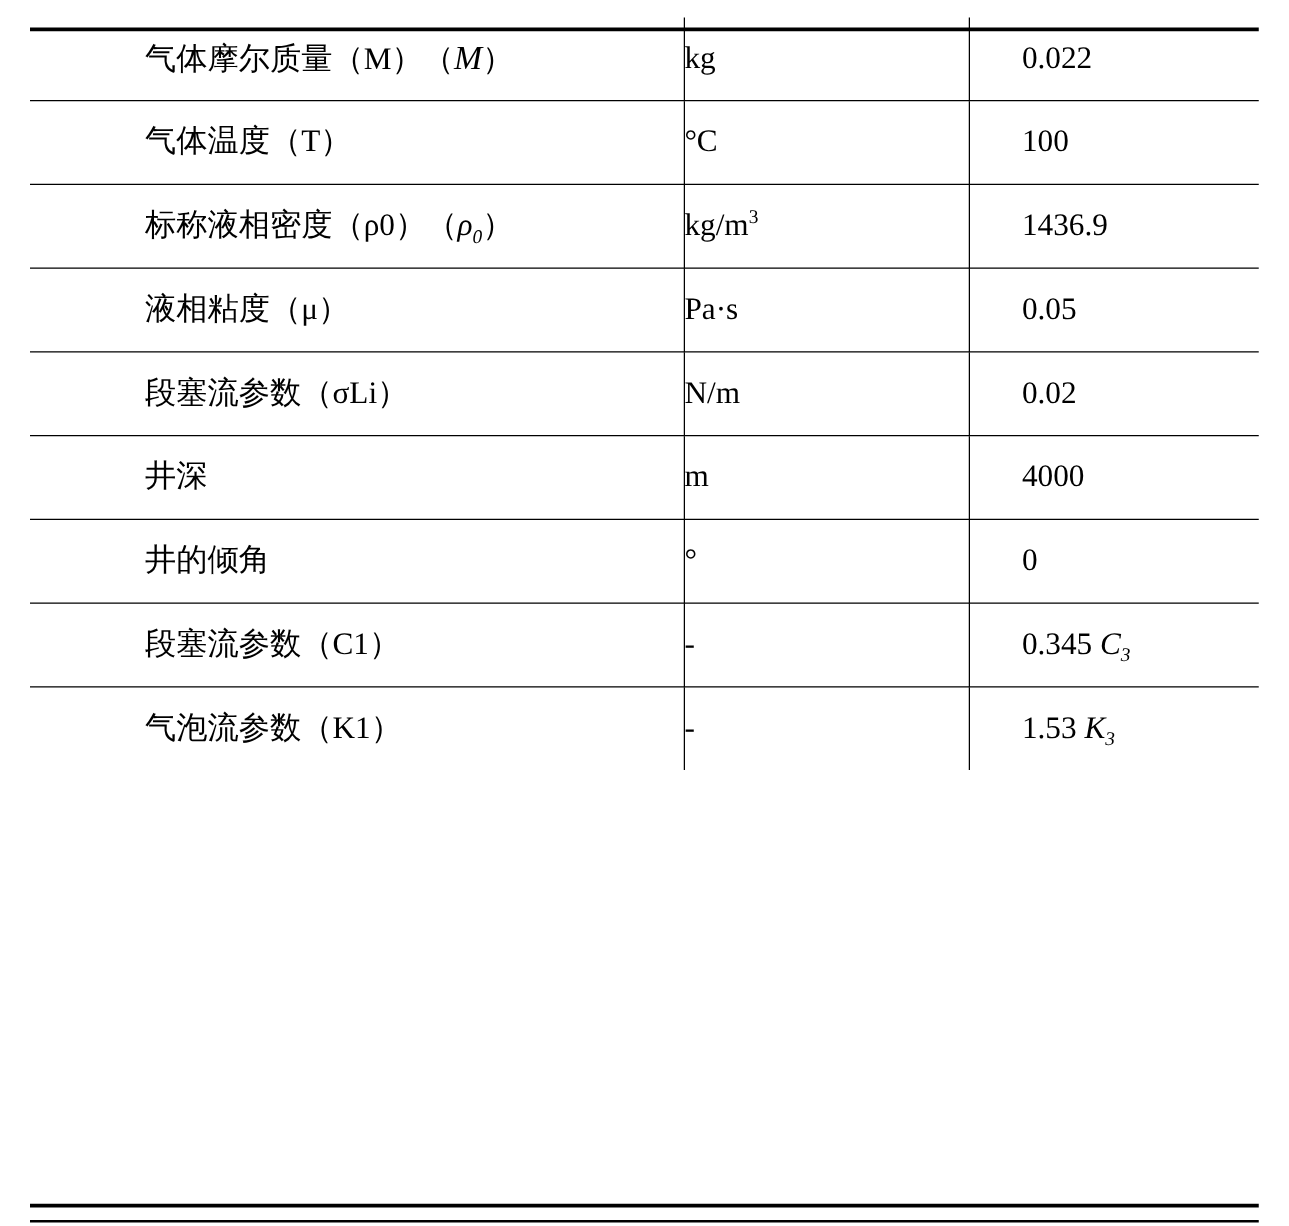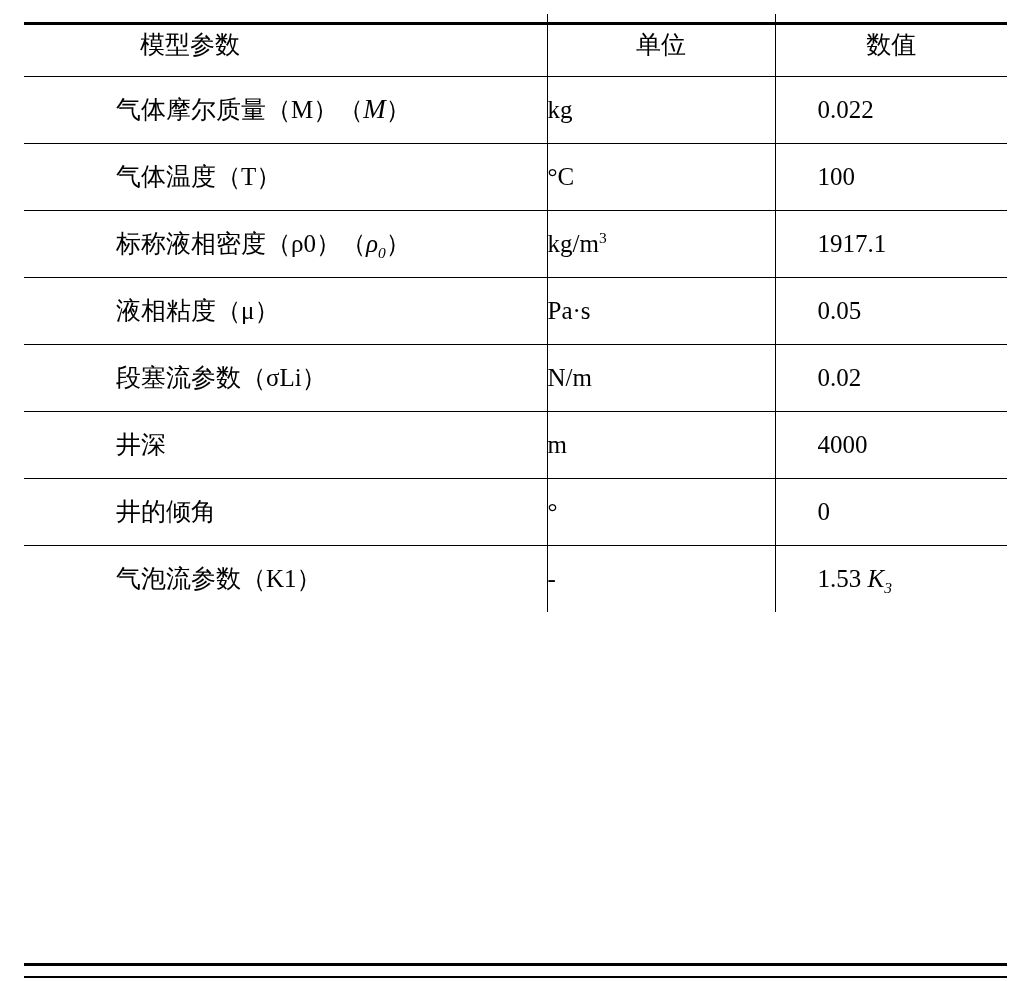--- a/index.html
+++ b/index.html
@@ -94,42 +94,37 @@
 
   <div class="rule-top"></div>
 
   <table class="param-table">
     <colgroup>
       <col class="c-name">
         <col class="c-unit">
         <col class="c-value">
     </colgroup>
     <tbody>
-      <tr class="head">
-        <td class="col-name">模型参数</td>
-        <td class="col-unit">单位</td>
-        <td class="col-value">数值</td>
-      </tr>
 
       <tr>
         <td class="col-name"><span>气体摩尔质量（M）（</span><span class="mathbig">M</span><span>）</span></td>
         <td class="col-unit"><span>kg</span></td>
         <td class="col-value"><span>0.022</span></td>
       </tr>
 
       <tr>
         <td class="col-name"><span>气体温度（T）</span></td>
         <td class="col-unit"><span>°C</span></td>
         <td class="col-value"><span>100</span></td>
       </tr>
 
       <tr>
         <td class="col-name"><span>标称液相密度（ρ0）（</span><span class="ital"><i>ρ</i><sub>0</sub></span><span>）</span></td>
         <td class="col-unit"><span>kg/m</span><sup>3</sup></td>
-        <td class="col-value"><span>1917.1</span></td>
+        <td class="col-value"><span>1436.9</span></td>
       </tr>
 
       <tr>
         <td class="col-name"><span>液相粘度（μ）</span></td>
         <td class="col-unit"><span>Pa·s</span></td>
         <td class="col-value"><span>0.05</span></td>
       </tr>
 
 
       <tr>
@@ -146,20 +141,25 @@
 
 
 
       <tr>
         <td class="col-name"><span>井的倾角</span></td>
         <td class="col-unit"><span>°</span></td>
         <td class="col-value"><span>0</span></td>
       </tr>
 
 
+      <tr>
+        <td class="col-name"><span>段塞流参数（C1）</span></td>
+        <td class="col-unit"><span>-</span></td>
+        <td class="col-value"><span>0.345 </span><span class="ital"><i>C</i><sub>3</sub></span></td>
+      </tr>
 
       <tr class="last">
         <td class="col-name"><span>气泡流参数（K1）</span></td>
         <td class="col-unit"><span>-</span></td>
         <td class="col-value"><span>1.53 </span><span class="ital"><i>K</i><sub>3</sub></span></td>
       </tr>
     </tbody>
   </table>
 
   <div class="rule-bottom-1"></div>

